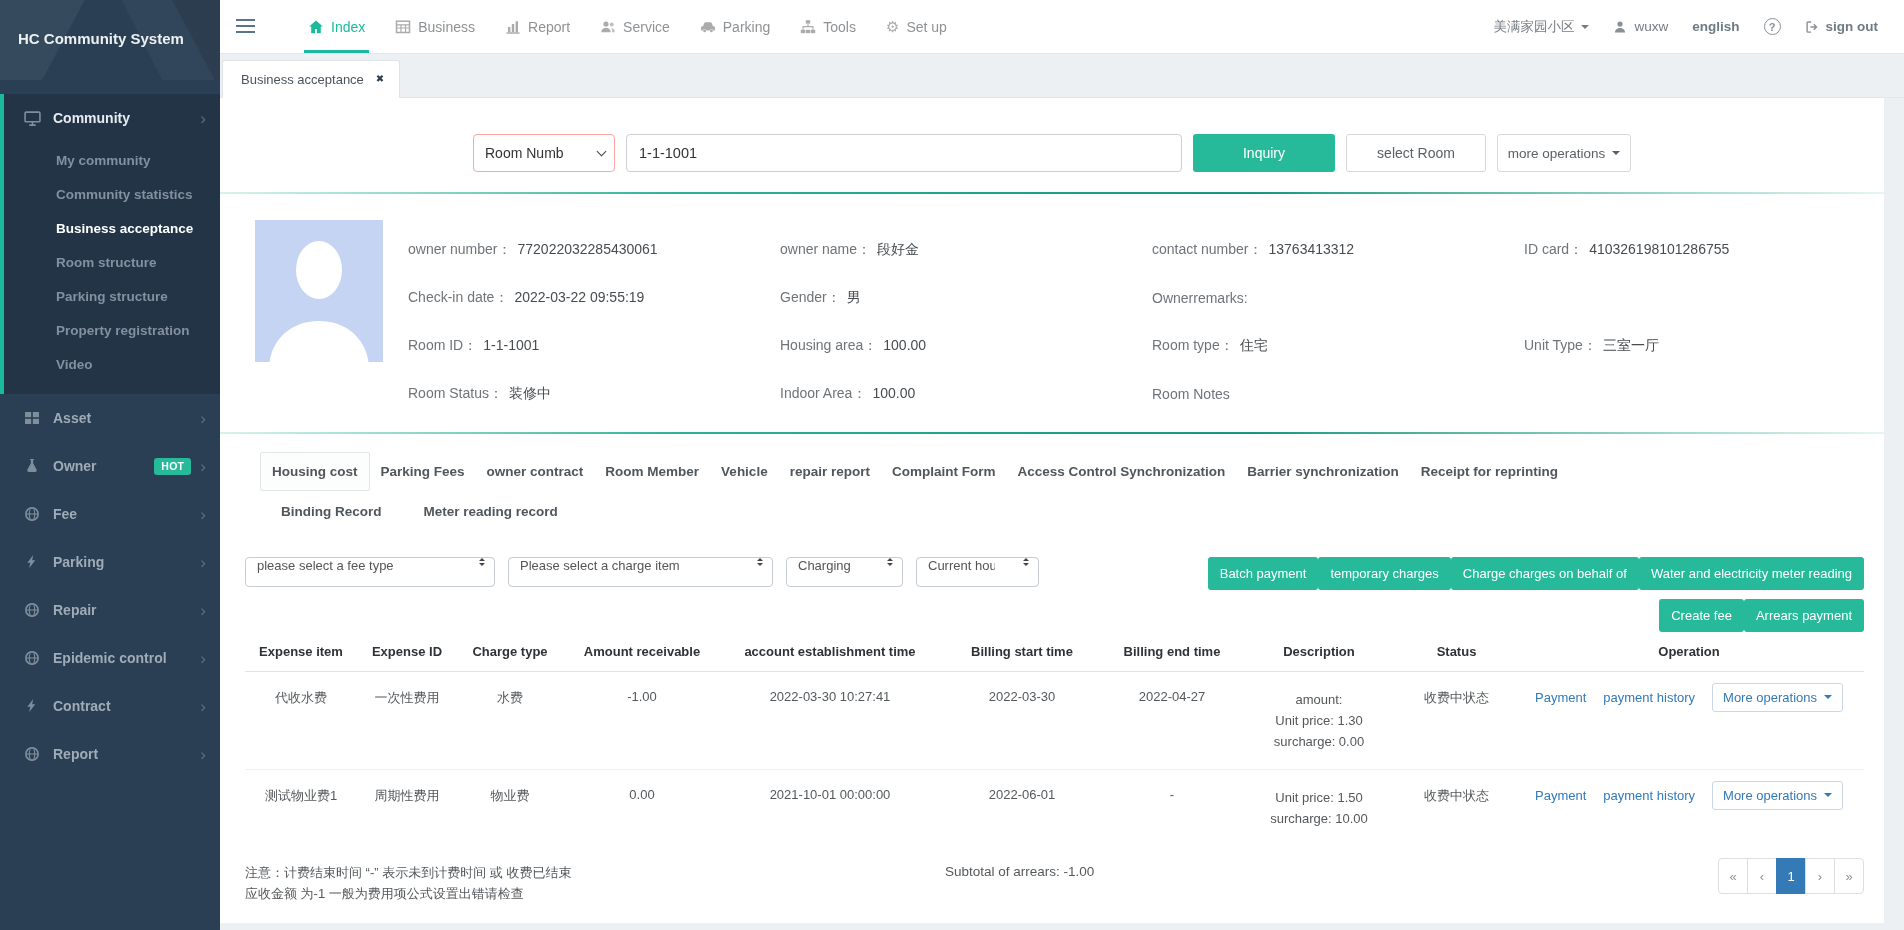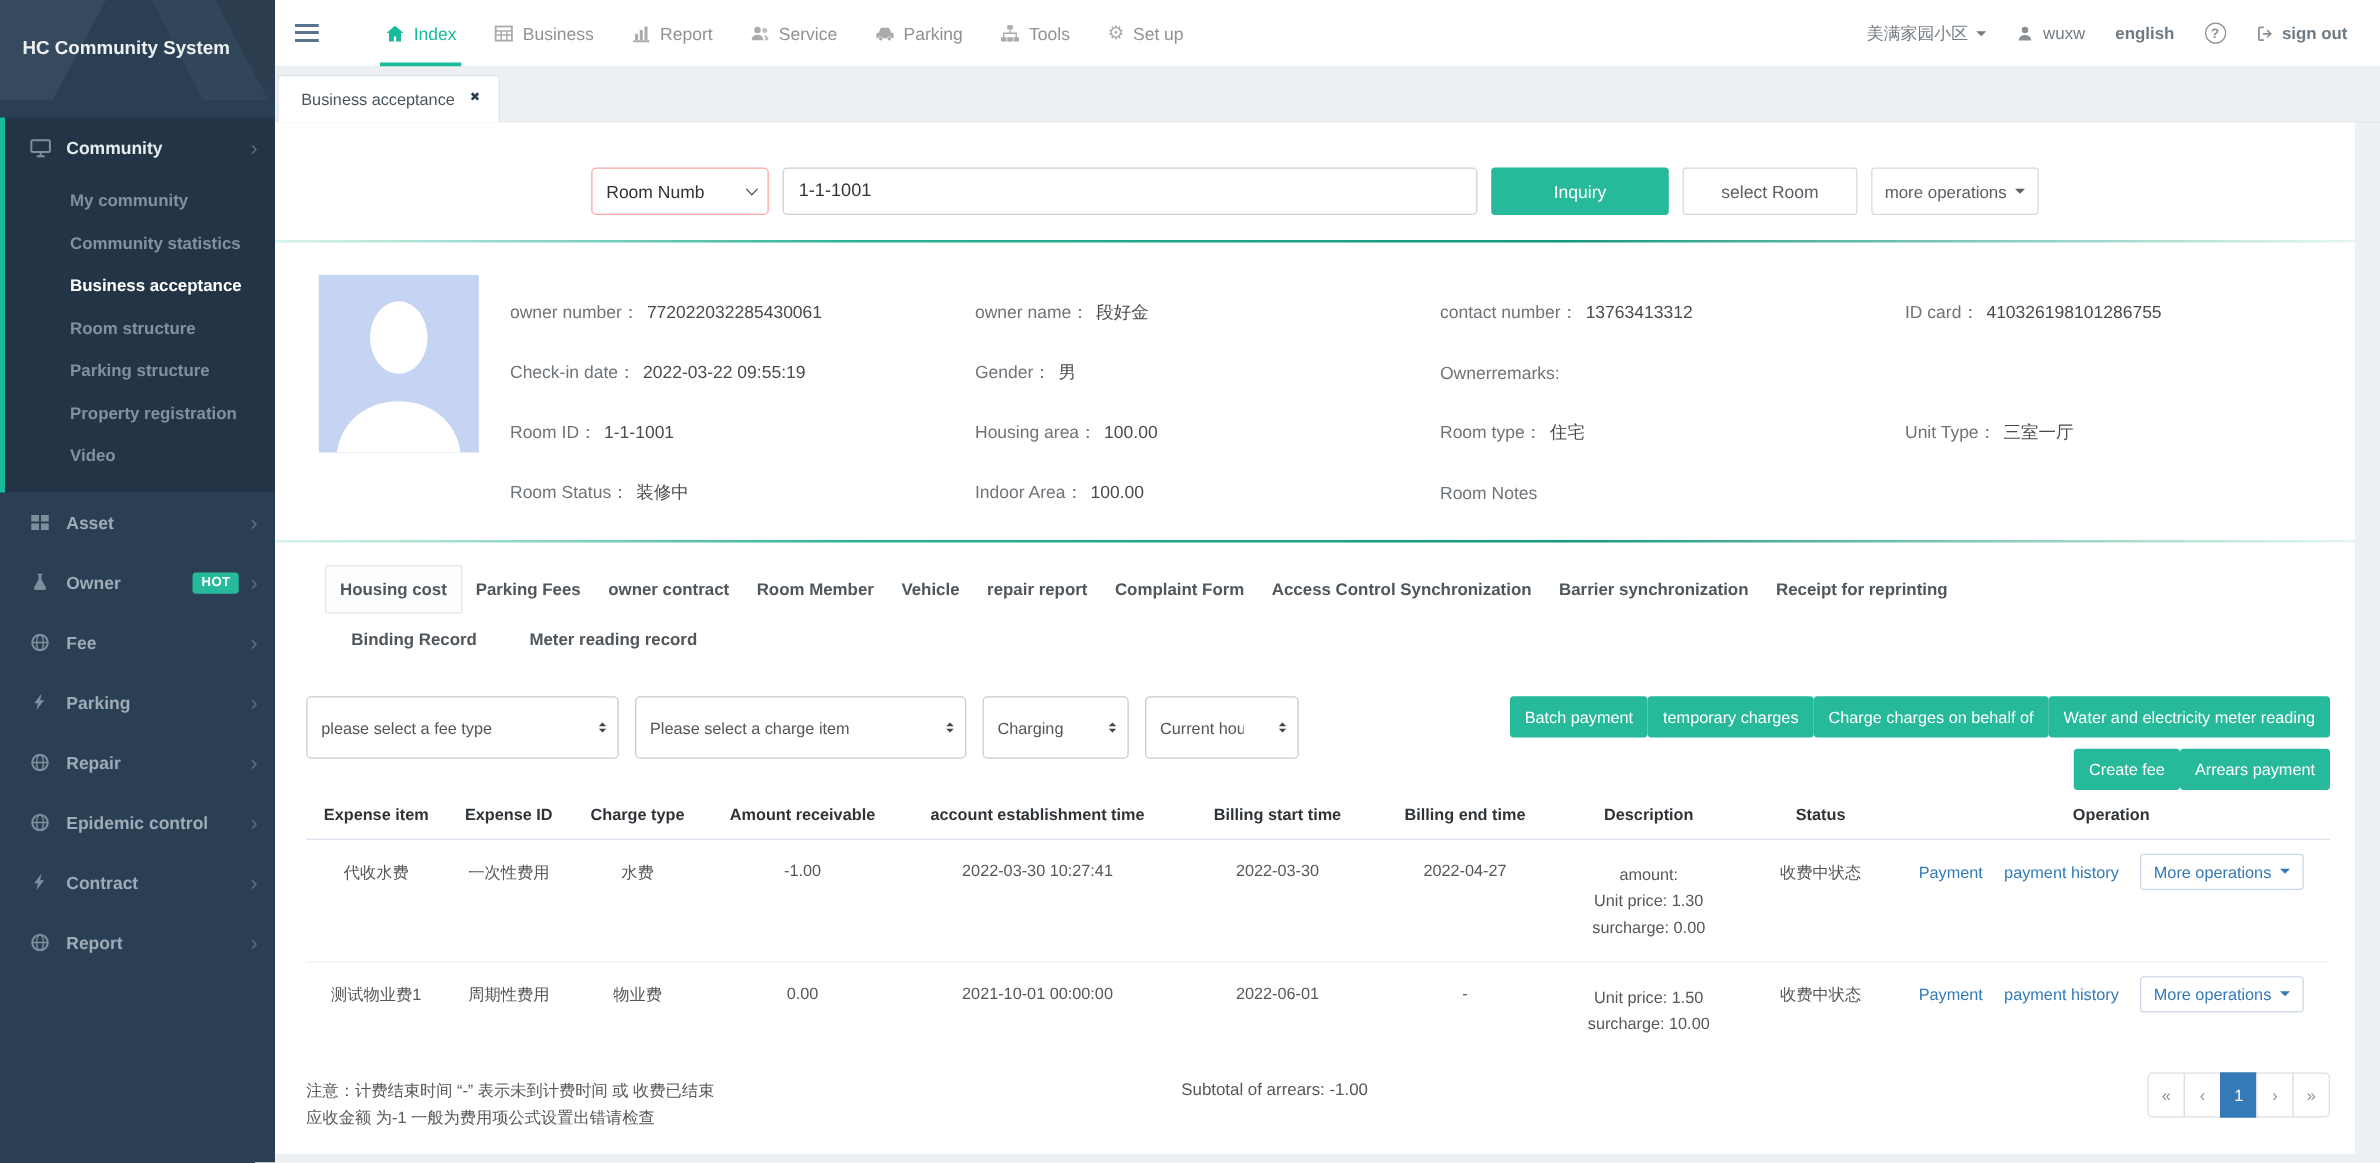--- a/index.html
+++ b/index.html
@@ -87,21 +87,21 @@
   .tabs2 { padding:18px 0 14px 40px; }
   .tabs2-row { display:flex; align-items:center; }
   .dtab { padding:11px 11px; font-size:13.5px; font-weight:bold; color:#4f565c; cursor:pointer; white-space:nowrap; }
   .dtab.active { border:1px solid #e2e6e9; background:#fcfdfd; border-radius:2px; }
   .tabs2-row2 { margin-top:7px; }
   .tabs2-row2 .dtab { padding:6px 21px; }
 
   
   .fee-toolbar { display:flex; align-items:flex-start; padding:18px 20px 0 25px; }
   .fselects { display:flex; gap:13px; }
-  .fselect { height:50px; border:1px solid #c6ccd2; border-radius:4px; background:#fff; display:flex; align-items:center;
+  .fselect { height:30px; border:1px solid #c6ccd2; border-radius:4px; background:#fff; display:flex; 
     padding:0 9px 0 11px; font-size:13px; color:#555; cursor:pointer; white-space:nowrap; overflow:hidden;gap:20px; }
   .fselect .txt { flex:1; overflow:hidden; }
   .sort-arrows { display:flex; flex-direction:column; gap:2px; margin-left:8px; flex:none; }
   .sort-arrows i { width:0; height:0; border:3.5px solid rgba(0,0,0,0); display:block; }
   .sort-arrows .up { border-bottom-color:#444; border-top-width:0; }
   .sort-arrows .dn { border-top-color:#444; border-bottom-width:0; }
   .fbuttons { margin-left:auto; display:flex; flex-direction:column; align-items:flex-end; gap:9px; }
   .fbtn-row { display:flex; }
   .btn-fee { height:33px; background:#26B99A; color:#fff; border:none; border-radius:3px; font-size:13px; padding:0 12px; cursor:pointer; font-family:inherit; white-space:nowrap; }
 

